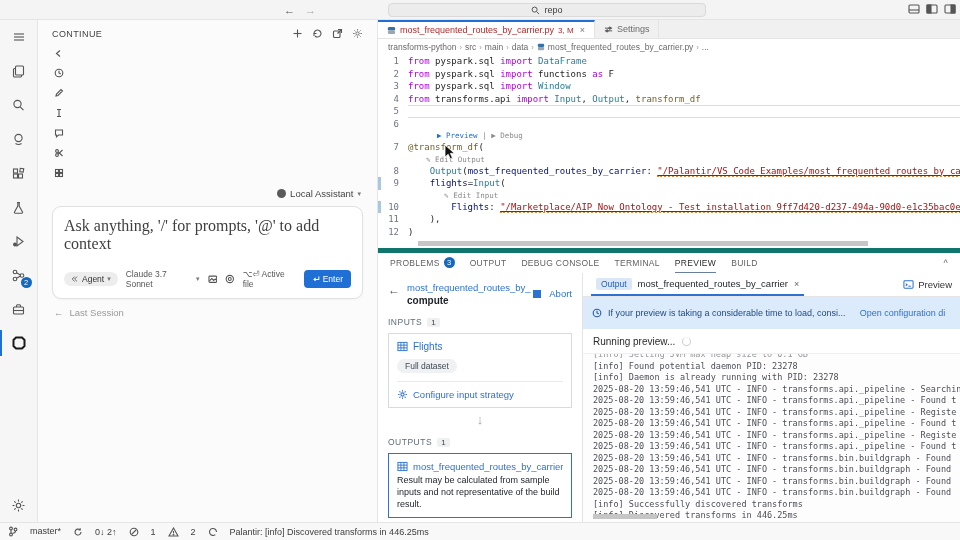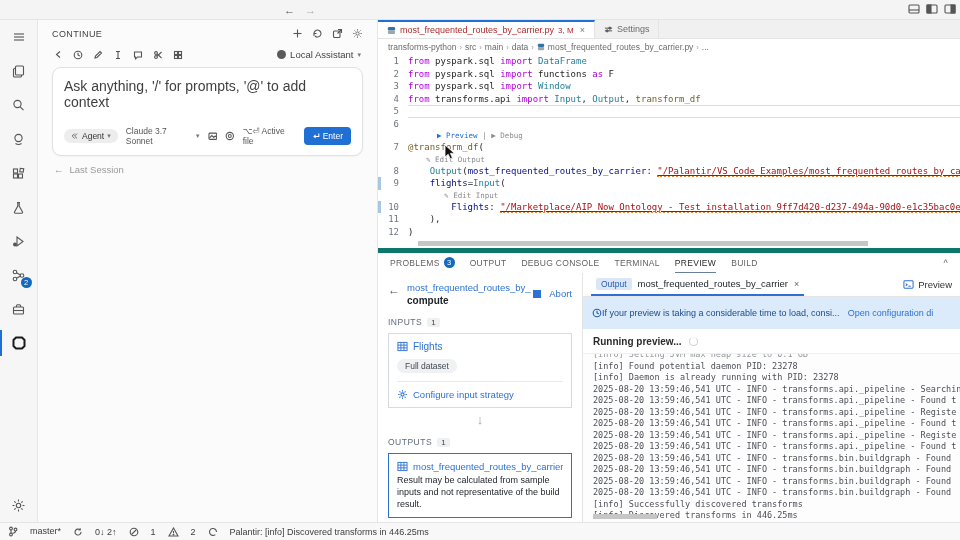--- a/index.html
+++ b/index.html
@@ -29,27 +29,27 @@
               background:#1368bf; color:#fff; font-size:7.5px; display:flex; align-items:center;
               justify-content:center; padding:0 2px; }
   .ab-spacer { flex:1; }
 
   
   .sidebar { position:absolute; top:20px; left:38px; width:340px; bottom:18px; background:#fbfbfb;
              border-right:1px solid #e6e6e6; overflow:hidden; }
   .sb-header { display:flex; align-items:center; padding:8px 14px 6px 14px; }
   .sb-title { font-size:9px; letter-spacing:.4px; color:#424242; }
   .sb-header-icons { margin-left:auto; display:flex; gap:9px; align-items:center; }
-  .sb-toolbar { display:flex; align-items:center; margin:4px 16px 0 16px; gap:10px; }
+  .sb-toolbar { display:flex; margin:4px 16px 0 16px; gap:10px;flex-direction:column; }
   .sb-toolbar-right { margin-left:auto; display:flex; align-items:center; gap:4px; font-size:9.5px; color:#444; }
   .dot-ic { width:9px; height:9px; border-radius:50%; background:#5a5a5a; display:inline-block; }
   .chev { font-size:7px; color:#777; }
   .sb-inputcard { margin:7px 14px 0 14px; background:#fff; border:1px solid #e1e1e1; border-radius:9px;
                   box-shadow:0 1px 2px rgba(0,0,0,.04); padding:10px 11px 9px 11px; }
-  .sb-placeholder { font-size:14px; color:#3f3f3f; }
+  .sb-placeholder { font-size:16px; color:#3f3f3f;font-family:Liberation Serif, serif; }
   .sb-inputrow { display:flex; align-items:center; margin-top:16px; gap:8px; }
   .agent-chip { display:flex; align-items:center; gap:3px; background:#ededed; border-radius:9px;
                 padding:2px 7px; font-size:8.5px; color:#333; }
   .model-sel { font-size:8.5px; color:#555; display:flex; align-items:center; gap:3px; }
   .activefile { margin-left:auto; font-size:8.5px; color:#555; }
   .enter-btn { background:#1f6fd4; color:#fff; font-size:8.5px; border:none; border-radius:4px;
                padding:4px 8px; display:flex; align-items:center; gap:3px; }
   .last-session { margin:8px 16px; font-size:9.5px; color:#9a9a9a; display:flex; gap:6px; align-items:center; }
 
   
@@ -120,26 +120,26 @@
   
   .pv-right { flex:1; min-width:0; display:flex; flex-direction:column; position:relative; }
   .out-tabs { height:24px; flex:none; border-bottom:1px solid #e4e4e4; display:flex; align-items:stretch;
               padding-left:8px; }
   .out-tab { display:flex; align-items:center; gap:6px; border-bottom:2px solid #2d72d2; padding:0 5px; }
   .out-chip { background:#dbe7f7; color:#215db0; font-size:8.5px; padding:1px 5px; border-radius:2px; }
   .out-tab-label { font-size:9.5px; color:#1c2127; white-space:nowrap; }
   .out-tab-close { color:#666; font-size:9px; }
   .pv-right-actions { margin-left:auto; display:flex; align-items:center; gap:4px; padding-right:8px;
                       font-size:9.5px; color:#333; }
-  .banner { height:18px; flex:none; background:#dcebfb; display:flex; align-items:center; 
+  .banner { height:18px; flex:none; background:#dcebfb; display:flex; align-items:center; gap:6px;
             padding:16px 9px; overflow:hidden; }
   .banner-msg { font-size:9px; color:#1b4a8a; white-space:nowrap; overflow:hidden; flex:none; }
   .banner-link { font-size:9px; color:#2d72d2; white-space:nowrap; margin-left:8px; }
   .running-row { height:24px; flex:none; display:flex; align-items:center; gap:7px; padding:0 10px;
-                 font-size:10px; font-weight:bold; color:#2b2b2b; }
+                 font-size:10px; font-weight:normal; color:#2b2b2b; }
   .spinner { width:9px; height:9px; border:1.5px solid #cfcfcf; border-top-color:#f4f4f4; border-radius:50%; }
   .logs { flex:1; overflow:hidden; padding:0 0 0 10px; border-top:1px solid #f0f0f0; background:#fdfdfd;
           font-family:"DejaVu Sans Mono", monospace; font-size:8.5px; line-height:11.5px; color:#4c4f57; }
   .logline { white-space:pre; overflow:hidden; }
   .logline.clip { margin-top:-5px; opacity:.6; }
   .hscroll-logs { position:absolute; bottom:3px; left:10px; width:64px; height:5px; background:#c6c6c6; }
 
   
   .statusbar { position:absolute; left:0; right:0; bottom:0; height:18px; background:#f8f8f8;
                border-top:1px solid #e5e5e5; display:flex; align-items:center; gap:12px; padding-left:8px;
@@ -149,20 +149,27 @@
 </style>
 </head>
 <body>
 
 <div id="app">
 
   <div class="titlebar">
     <div class="nav-arrows">
       <span class="nav-back">←</span>
       <span class="nav-fwd">→</span>
+    </div>
+    <div class="searchbox">
+      <svg class="ic" width="9" height="9" viewBox="0 0 10 10">
+          <circle cx="4" cy="4" r="2.8"></circle>
+          <line x1="6.2" y1="6.2" x2="9" y2="9"></line>
+        </svg>
+      <span>repo</span>
     </div>
     <div class="tb-icons">
       <svg class="ic" width="12" height="12" viewBox="0 0 12 12">
           <rect x="1" y="2" width="10" height="8" rx="1"></rect>
           <line x1="1" y1="7" x2="11" y2="7"></line>
         </svg>
       <svg class="ic" width="12" height="12" viewBox="0 0 12 12">
           <rect x="1" y="2" width="10" height="8" rx="1"></rect>
           <rect x="1" y="2" width="4" height="8" fill="#555"></rect>
         </svg>

